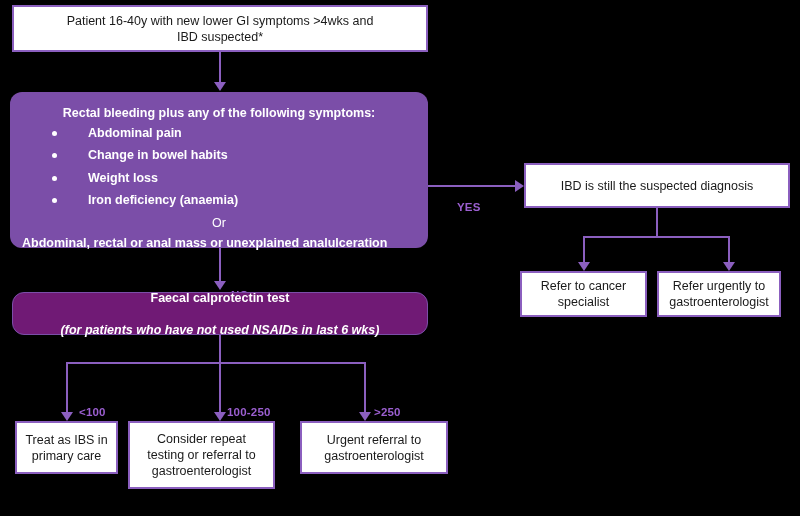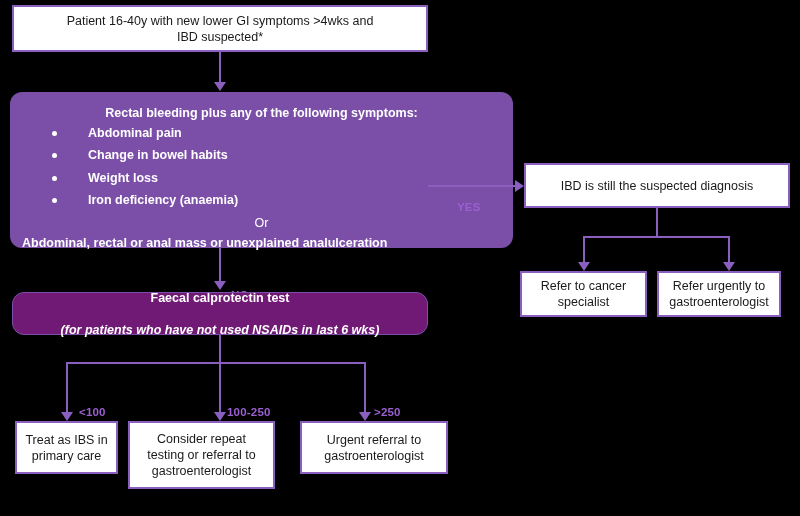--- a/index.html
+++ b/index.html
@@ -133,21 +133,21 @@
 <div class="canvas">
 
   <div class="box box-white" style="left:12px; top:5px; width:416px; height:47px; flex-direction:column;">
     <span>Patient 16-40y with new lower GI symptoms &gt;4wks and</span>
     <span>IBD suspected*</span>
   </div>
 
   <div class="vline" style="left:219px; top:52px; height:32px;"></div>
   <div class="arrow-down" style="left:214px; top:82px;"></div>
 
-  <div class="symptom-panel" style="left:10px; top:92px; width:503px; height:156px;">
+  <div class="symptom-panel" style="left:10px; top:92px; width:418px; height:156px;">
     <div class="symptom-head">Rectal bleeding plus any of the following symptoms:</div>
     <ul class="symptom-list">
       <li>Abdominal pain</li>
       <li>Change in bowel habits</li>
       <li>Weight loss</li>
       <li>Iron deficiency (anaemia)</li>
     </ul>
     <div class="symptom-or">Or</div>
     <div class="symptom-foot">Abdominal, rectal or anal mass or unexplained analulceration</div>
   </div>

